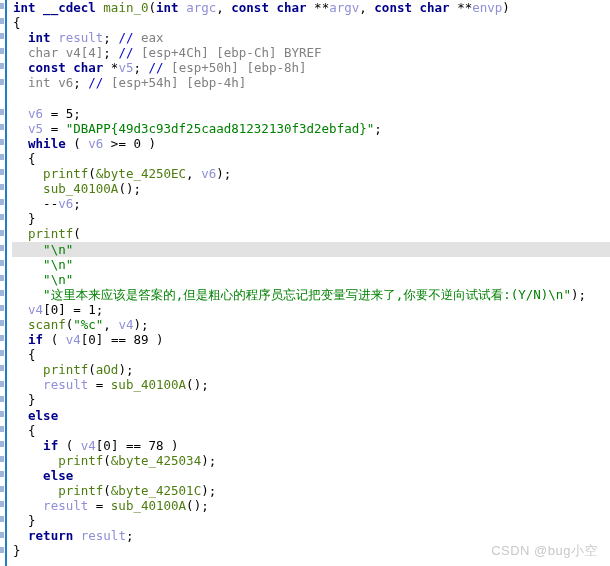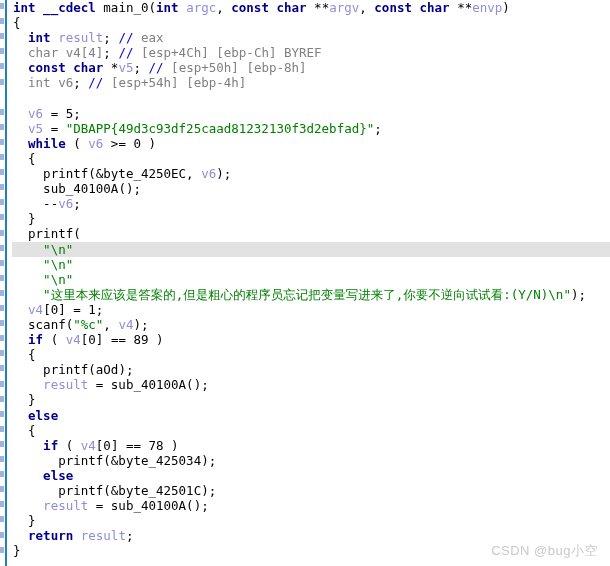--- a/index.html
+++ b/index.html
@@ -65,21 +65,21 @@
     white-space: pre;
   }
   .line.highlight {
     background: #e2e2e2;
     width: 598px;
   }
 
   
   .kw   { color: #00008b; font-weight: bold; }   
   .punc { color: #000000; }                      
-  .fn   { color: #000000; }                      
+  .fn   { color: #4d7c0f; }                      
   .lv   { color: #8f8fd8; }                      
   .num  { color: #000000; }                      
   .str  { color: #008000; }                      
   .cmt  { color: #808080; text-align: right; }                      
   .cmtm { color: #0000cd; }                      
 
   #watermark {
     position: absolute;
     right: 12px;
     bottom: 6px;

